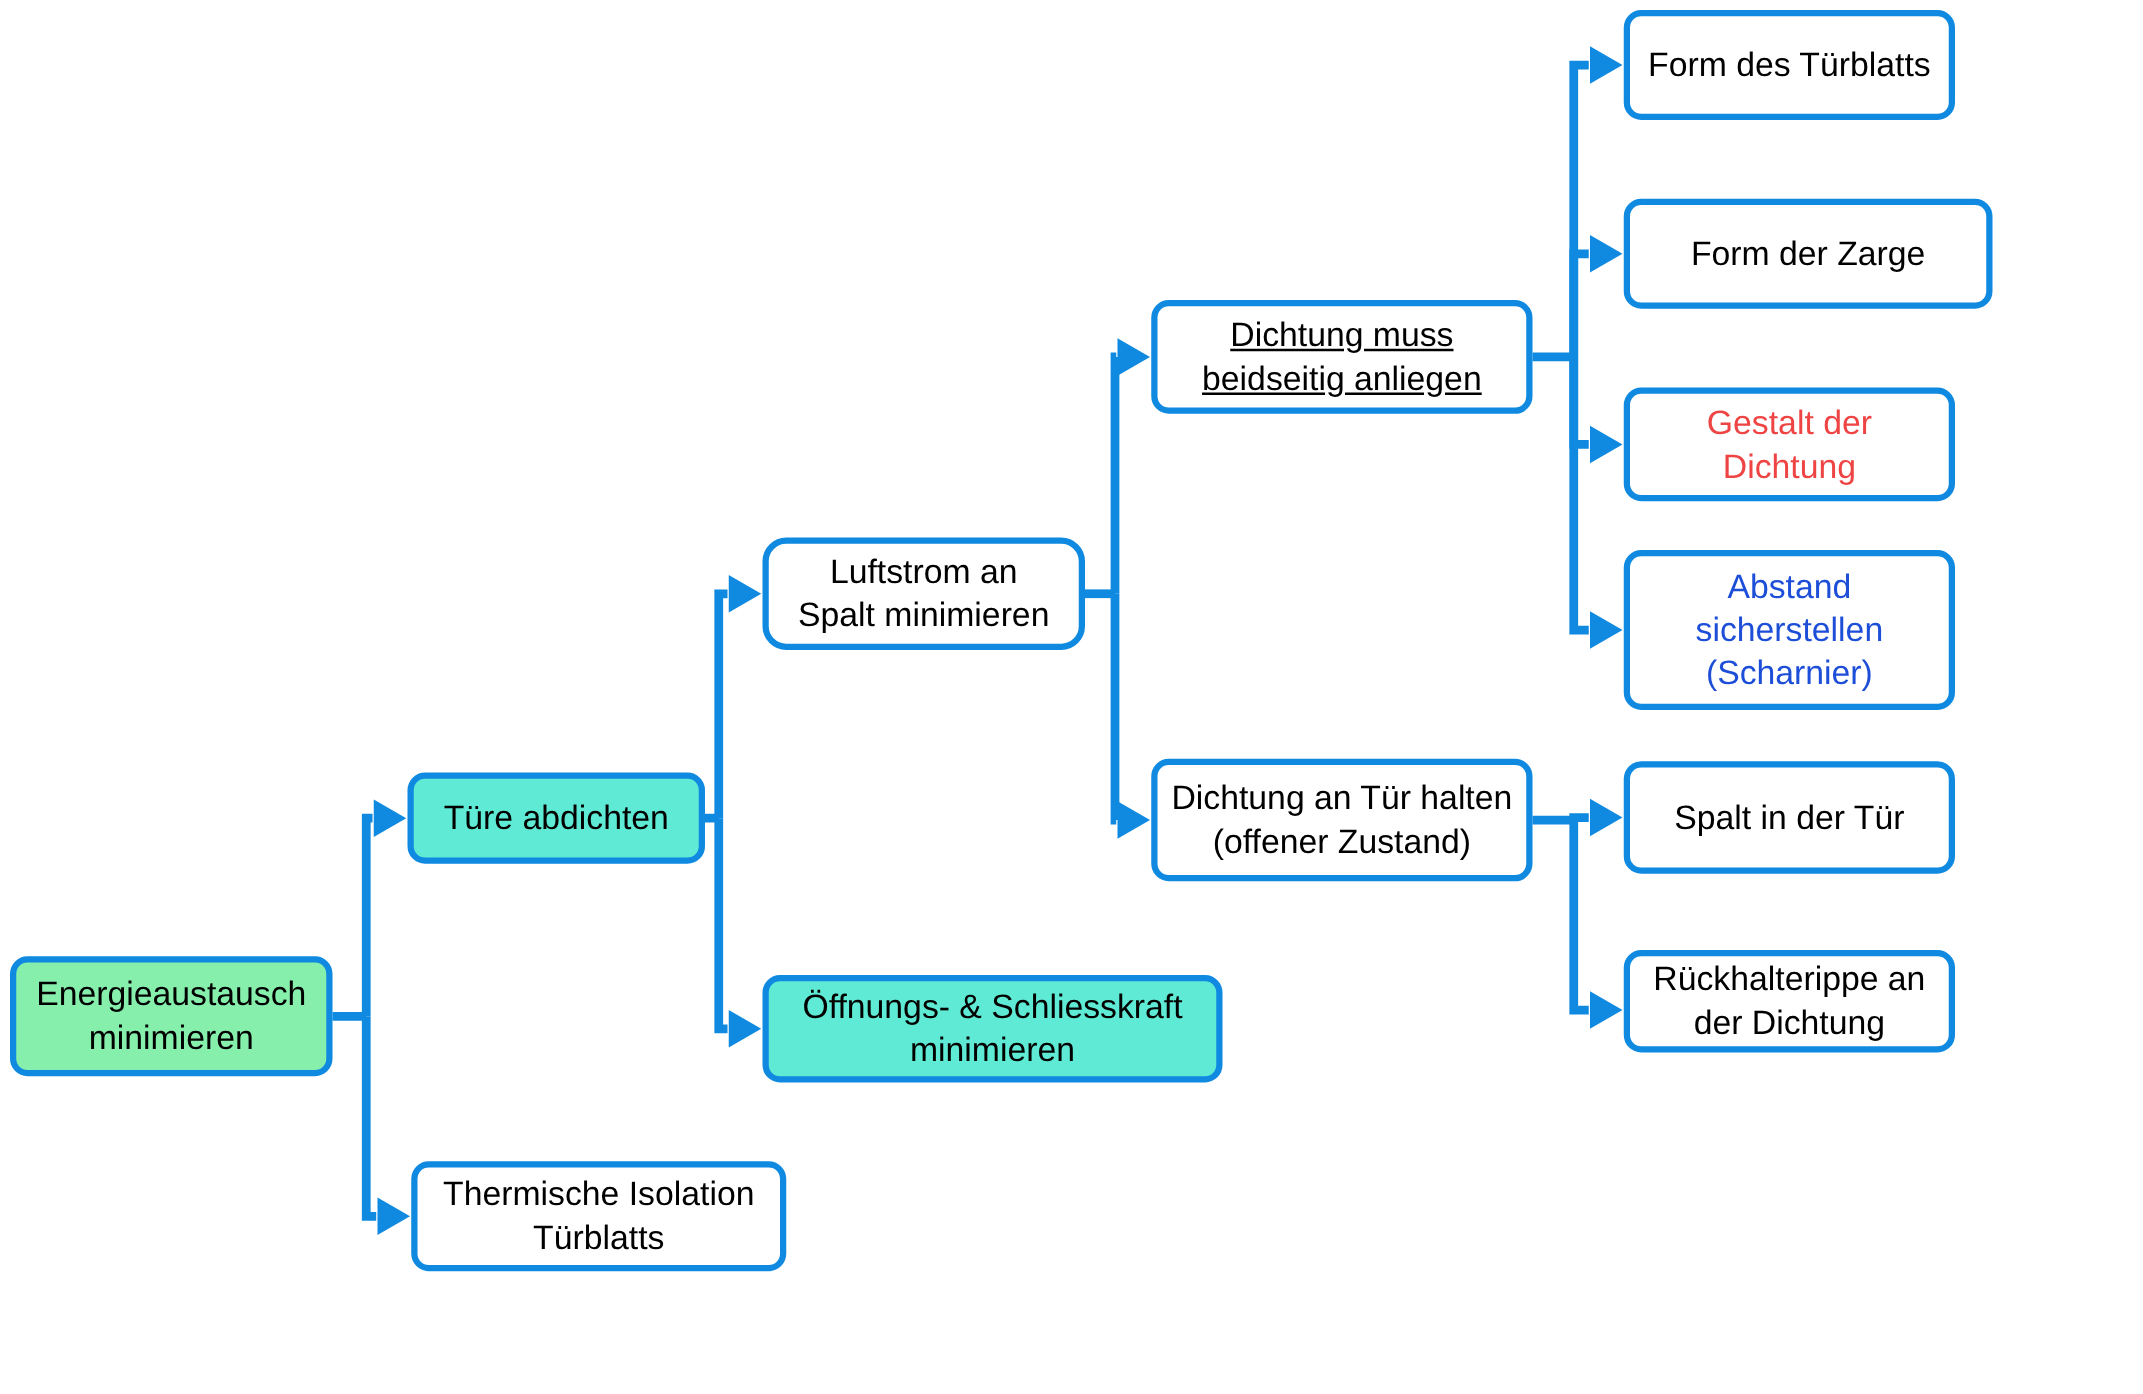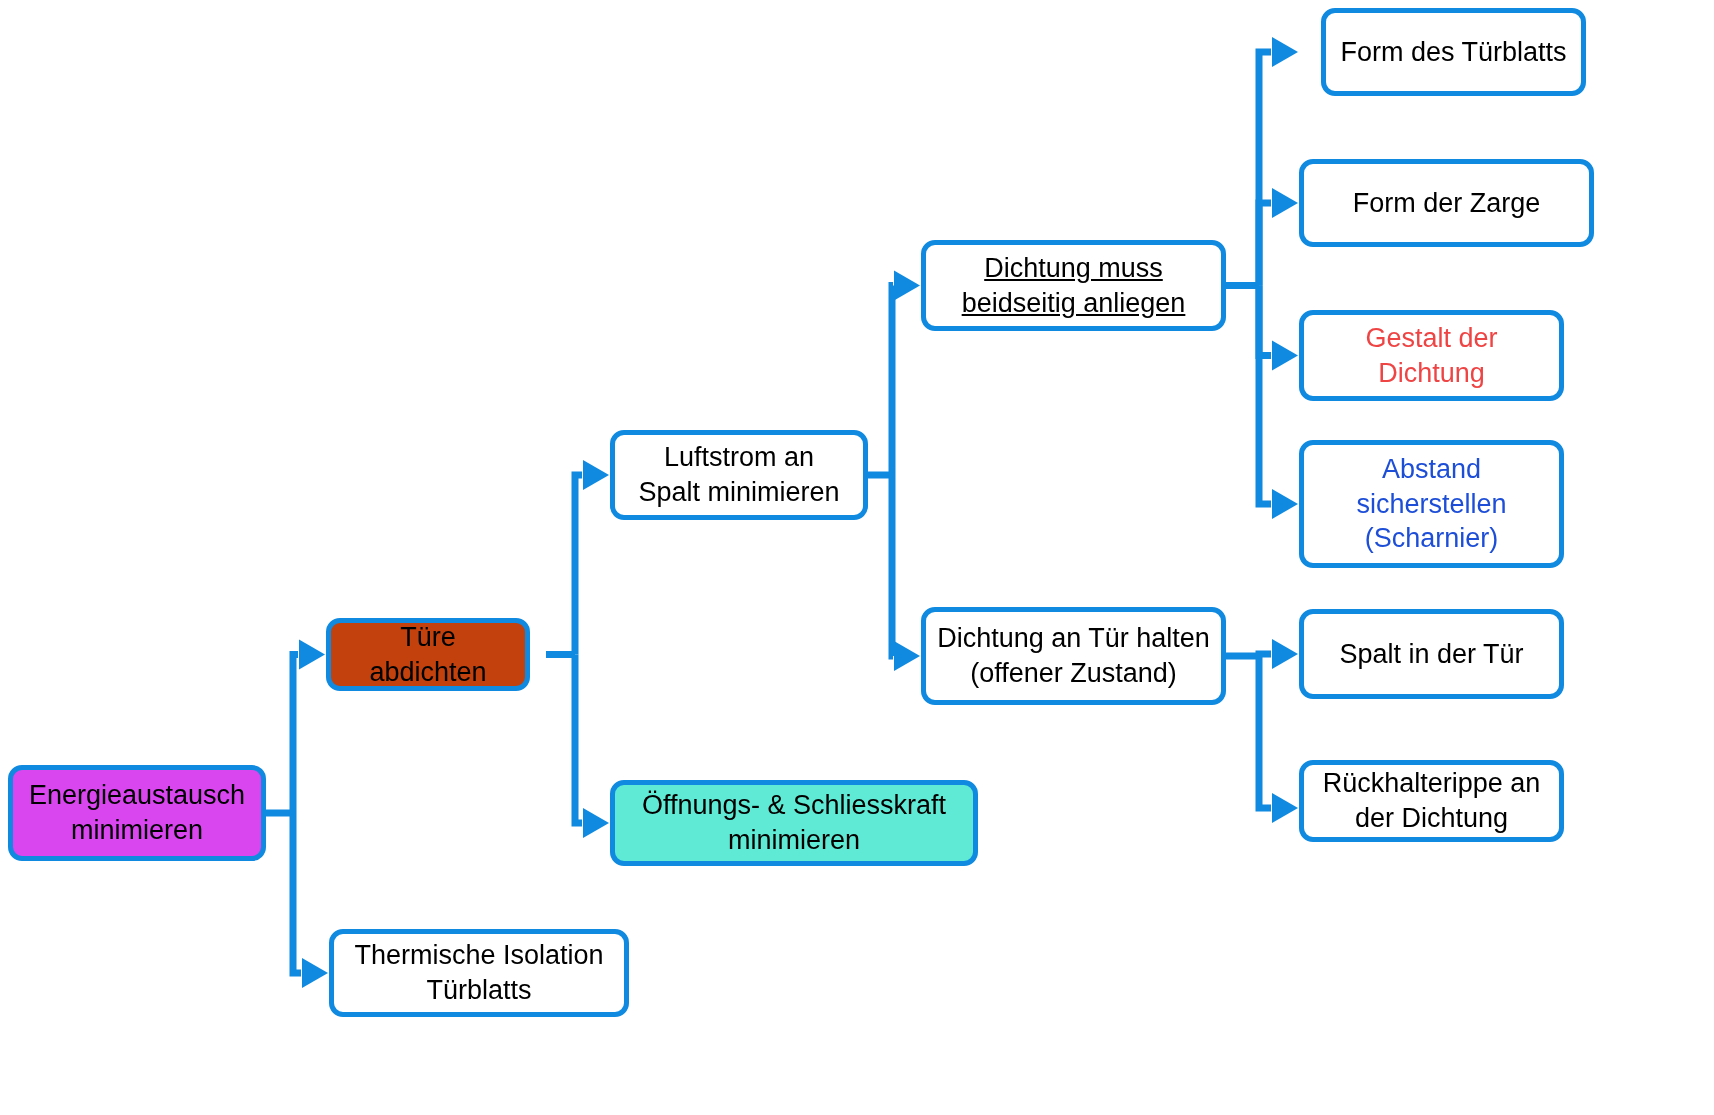--- a/index.html
+++ b/index.html
@@ -70,34 +70,34 @@
       <polygon points="1298,355.5 1272,340.5 1272,370.5" fill="#0f8ae0"></polygon>
       <path d="M 1259 285.5 L 1259 504 L 1271 504" stroke="#0f8ae0" stroke-width="7" fill="none" stroke-linecap="butt" stroke-linejoin="miter"></path>
       <polygon points="1298,504 1272,489 1272,519" fill="#0f8ae0"></polygon>
       <path d="M 1226 656 L 1259 656" stroke="#0f8ae0" stroke-width="7" fill="none"></path>
       <path d="M 1259 656 L 1259 654 L 1271 654" stroke="#0f8ae0" stroke-width="7" fill="none" stroke-linecap="butt" stroke-linejoin="miter"></path>
       <polygon points="1298,654 1272,639 1272,669" fill="#0f8ae0"></polygon>
       <path d="M 1259 656 L 1259 808 L 1271 808" stroke="#0f8ae0" stroke-width="7" fill="none" stroke-linecap="butt" stroke-linejoin="miter"></path>
       <polygon points="1298,808 1272,793 1272,823" fill="#0f8ae0"></polygon>
     </svg>
   <div id="node-layer">
-      <div class="node" style="left: 8px; top: 765px; width: 258px; height: 96px; border-color: rgb(15, 138, 224); background: #d946ef; color: rgb(0, 0, 0);">Energieaustausch
+      <div class="node" style="left: 8px; top: 765px; width: 258px; height: 96px; border-color: rgb(15, 138, 224); background: #86efac; color: rgb(0, 0, 0);">Energieaustausch
 minimieren</div>
-      <div class="node" style="left: 326px; top: 618px; width: 204px; height: 73px; border-color: rgb(15, 138, 224); background: #c2410c; color: rgb(0, 0, 0);">Türe abdichten</div>
+      <div class="node" style="left: 326px; top: 618px; width: 238px; height: 73px; border-color: rgb(15, 138, 224); background: #5eead4; color: rgb(0, 0, 0);">Türe abdichten</div>
       <div class="node" style="left: 329px; top: 929px; width: 300px; height: 88px; border-color: rgb(15, 138, 224); background: rgb(255, 255, 255); color: rgb(0, 0, 0);">Thermische Isolation
 Türblatts</div>
-      <div class="node" style="left: 610px; top: 430px; width: 258px; height: 90px; border-color: rgb(15, 138, 224); background: rgb(255, 255, 255); color: rgb(0, 0, 0);">Luftstrom an
+      <div class="node" style="left: 610px; top: 430px; width: 258px; height: 90px; border-color: rgb(15, 138, 224); background: rgb(255, 255, 255); color: rgb(0, 0, 0); border-radius: 19px;">Luftstrom an
 Spalt minimieren</div>
       <div class="node" style="left: 610px; top: 780px; width: 368px; height: 86px; border-color: rgb(15, 138, 224); background: #5eead4; color: rgb(0, 0, 0);">Öffnungs- &amp; Schliesskraft
 minimieren</div>
       <div class="node" style="left: 921px; top: 240px; width: 305px; height: 91px; border-color: rgb(15, 138, 224); background: rgb(255, 255, 255); color: rgb(0, 0, 0); text-decoration: underline;">Dichtung muss
 beidseitig anliegen</div>
       <div class="node" style="left: 921px; top: 607px; width: 305px; height: 98px; border-color: rgb(15, 138, 224); background: rgb(255, 255, 255); color: rgb(0, 0, 0);">Dichtung an Tür halten
 (offener Zustand)</div>
-      <div class="node" style="left: 1299px; top: 8px; width: 265px; height: 88px; border-color: rgb(15, 138, 224); background: rgb(255, 255, 255); color: rgb(0, 0, 0); margin-left: 22px;">Form des Türblatts</div>
+      <div class="node" style="left: 1299px; top: 8px; width: 265px; height: 88px; border-color: rgb(15, 138, 224); background: rgb(255, 255, 255); color: rgb(0, 0, 0);">Form des Türblatts</div>
       <div class="node" style="left: 1299px; top: 159px; width: 295px; height: 88px; border-color: rgb(15, 138, 224); background: rgb(255, 255, 255); color: rgb(0, 0, 0);">Form der Zarge</div>
       <div class="node" style="left: 1299px; top: 310px; width: 265px; height: 91px; border-color: rgb(15, 138, 224); background: rgb(255, 255, 255); color: #ef4444;">Gestalt der
 Dichtung</div>
       <div class="node" style="left: 1299px; top: 440px; width: 265px; height: 128px; border-color: rgb(15, 138, 224); background: rgb(255, 255, 255); color: #1d4ed8;">Abstand
 sicherstellen
 (Scharnier)</div>
       <div class="node" style="left: 1299px; top: 609px; width: 265px; height: 90px; border-color: rgb(15, 138, 224); background: rgb(255, 255, 255); color: rgb(0, 0, 0);">Spalt in der Tür</div>
       <div class="node" style="left: 1299px; top: 760px; width: 265px; height: 82px; border-color: rgb(15, 138, 224); background: rgb(255, 255, 255); color: rgb(0, 0, 0);">Rückhalterippe an
 der Dichtung</div>
     </div>

